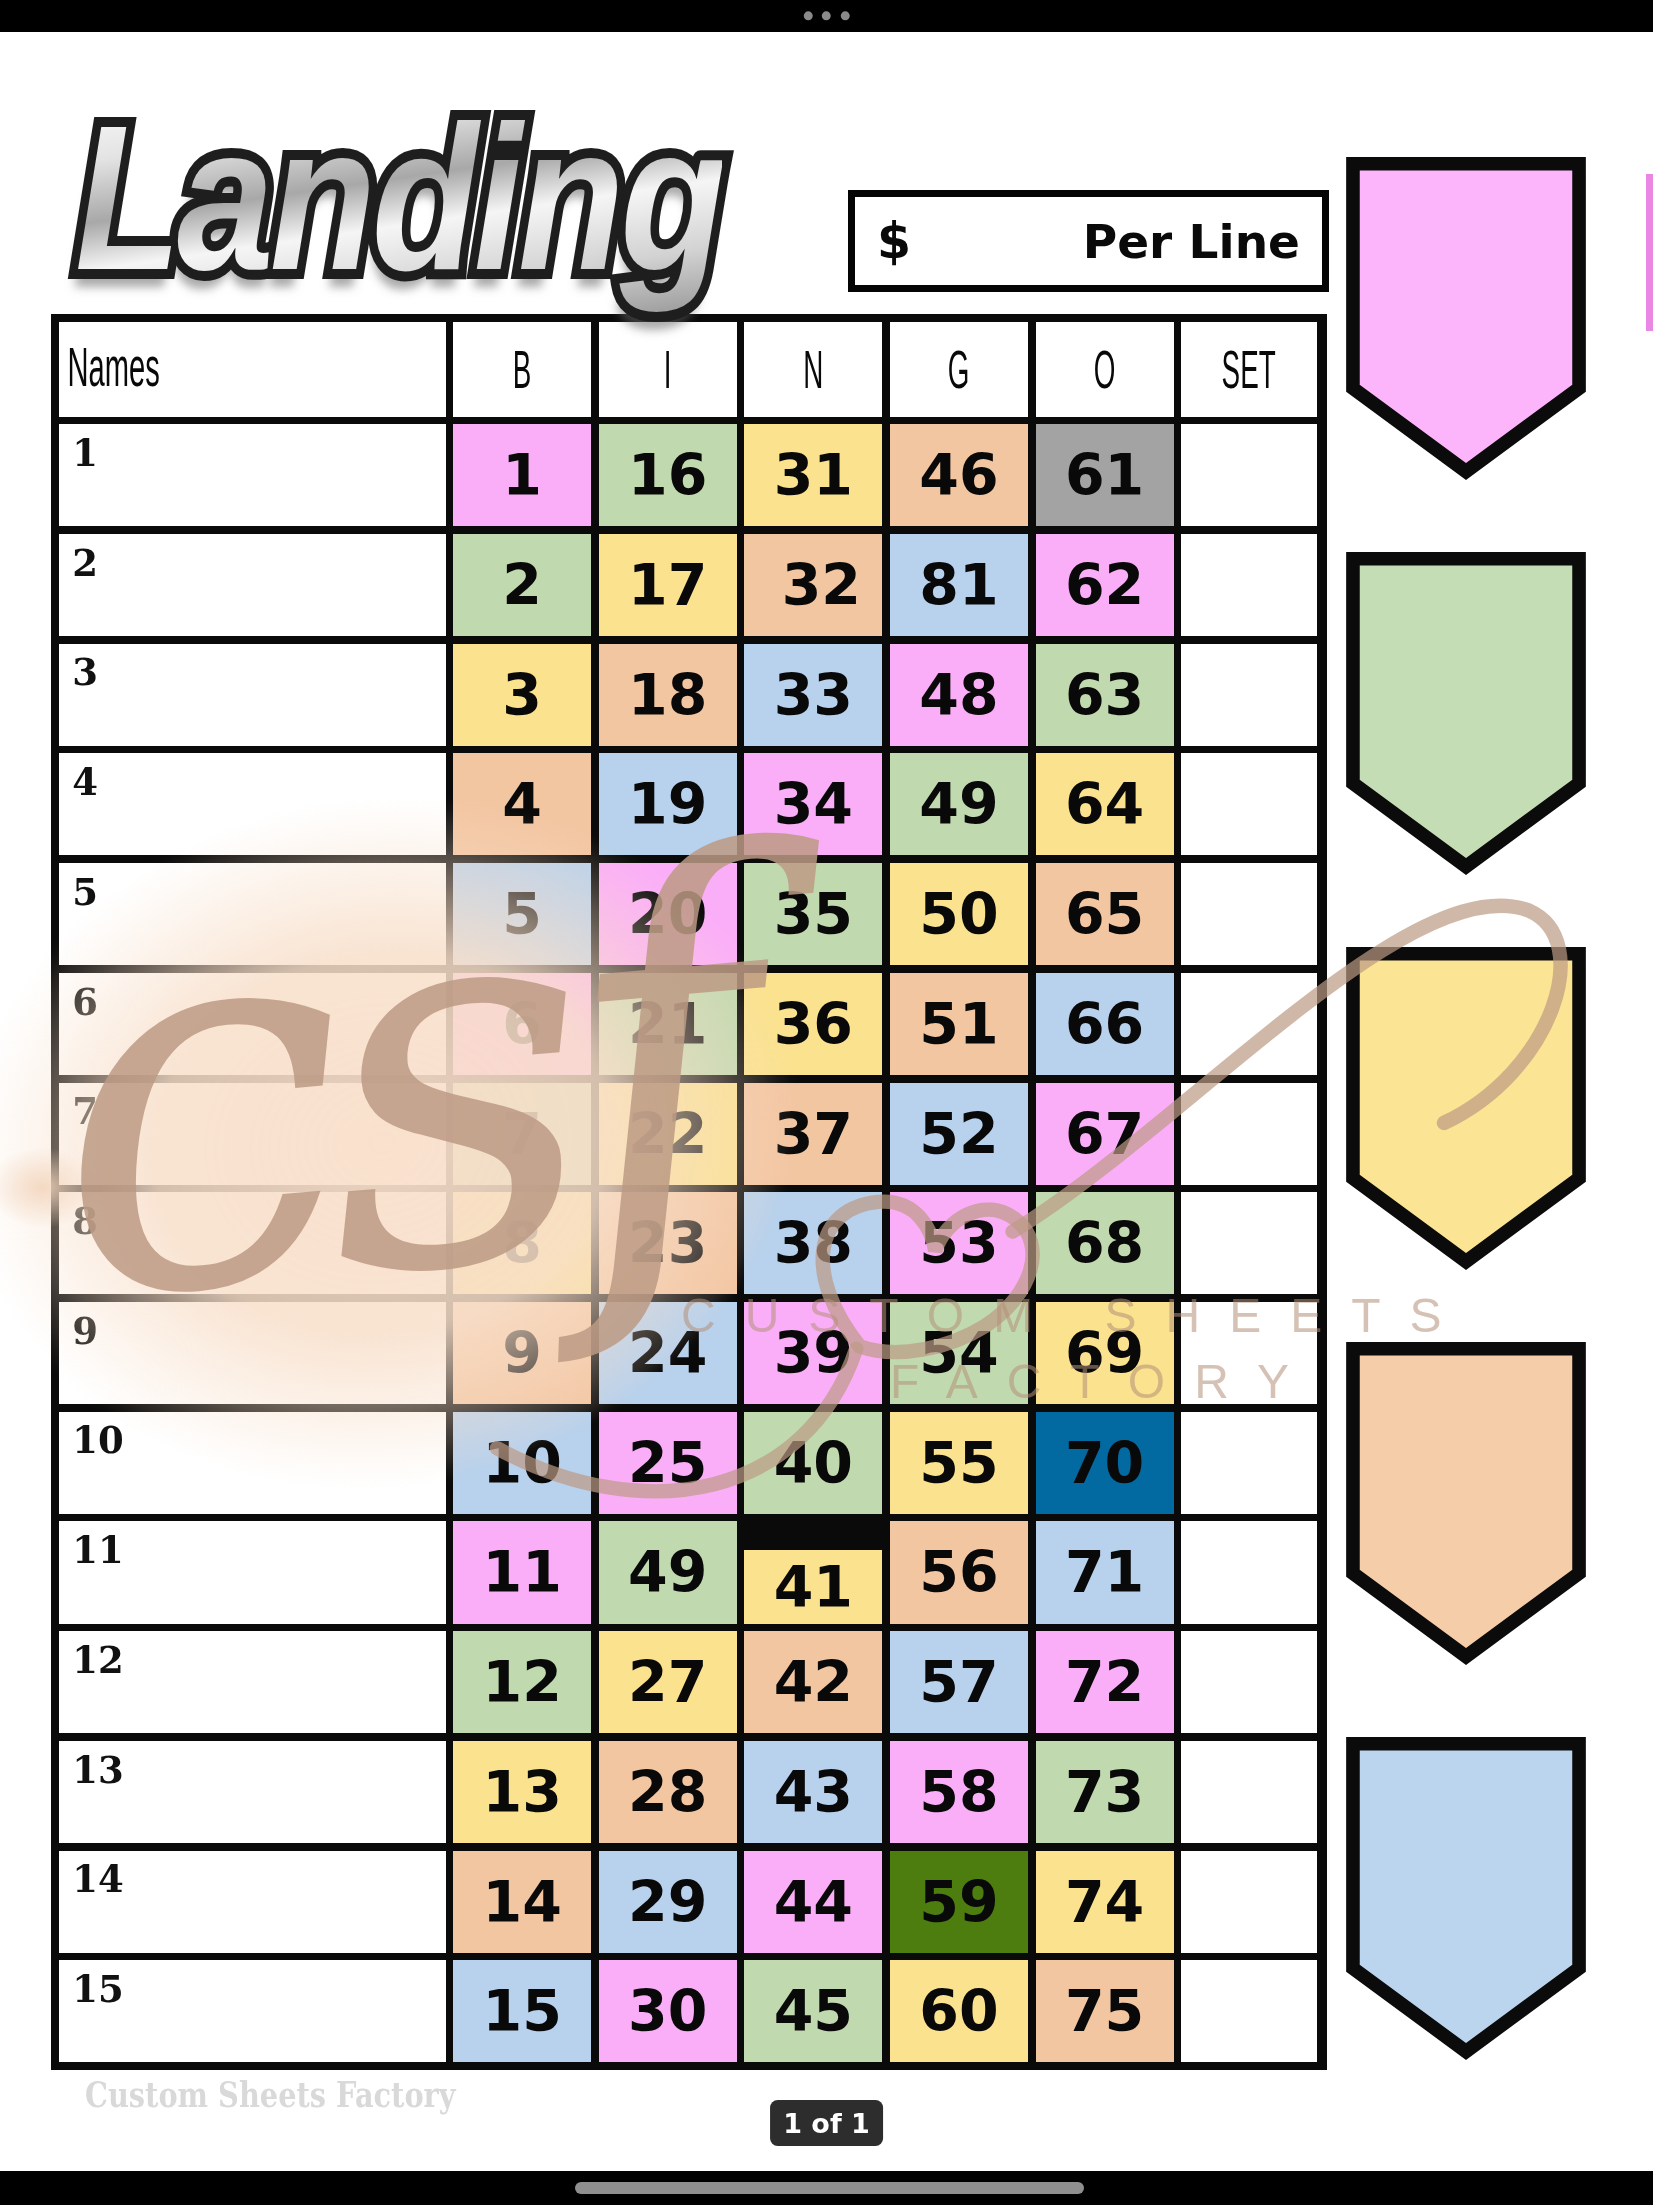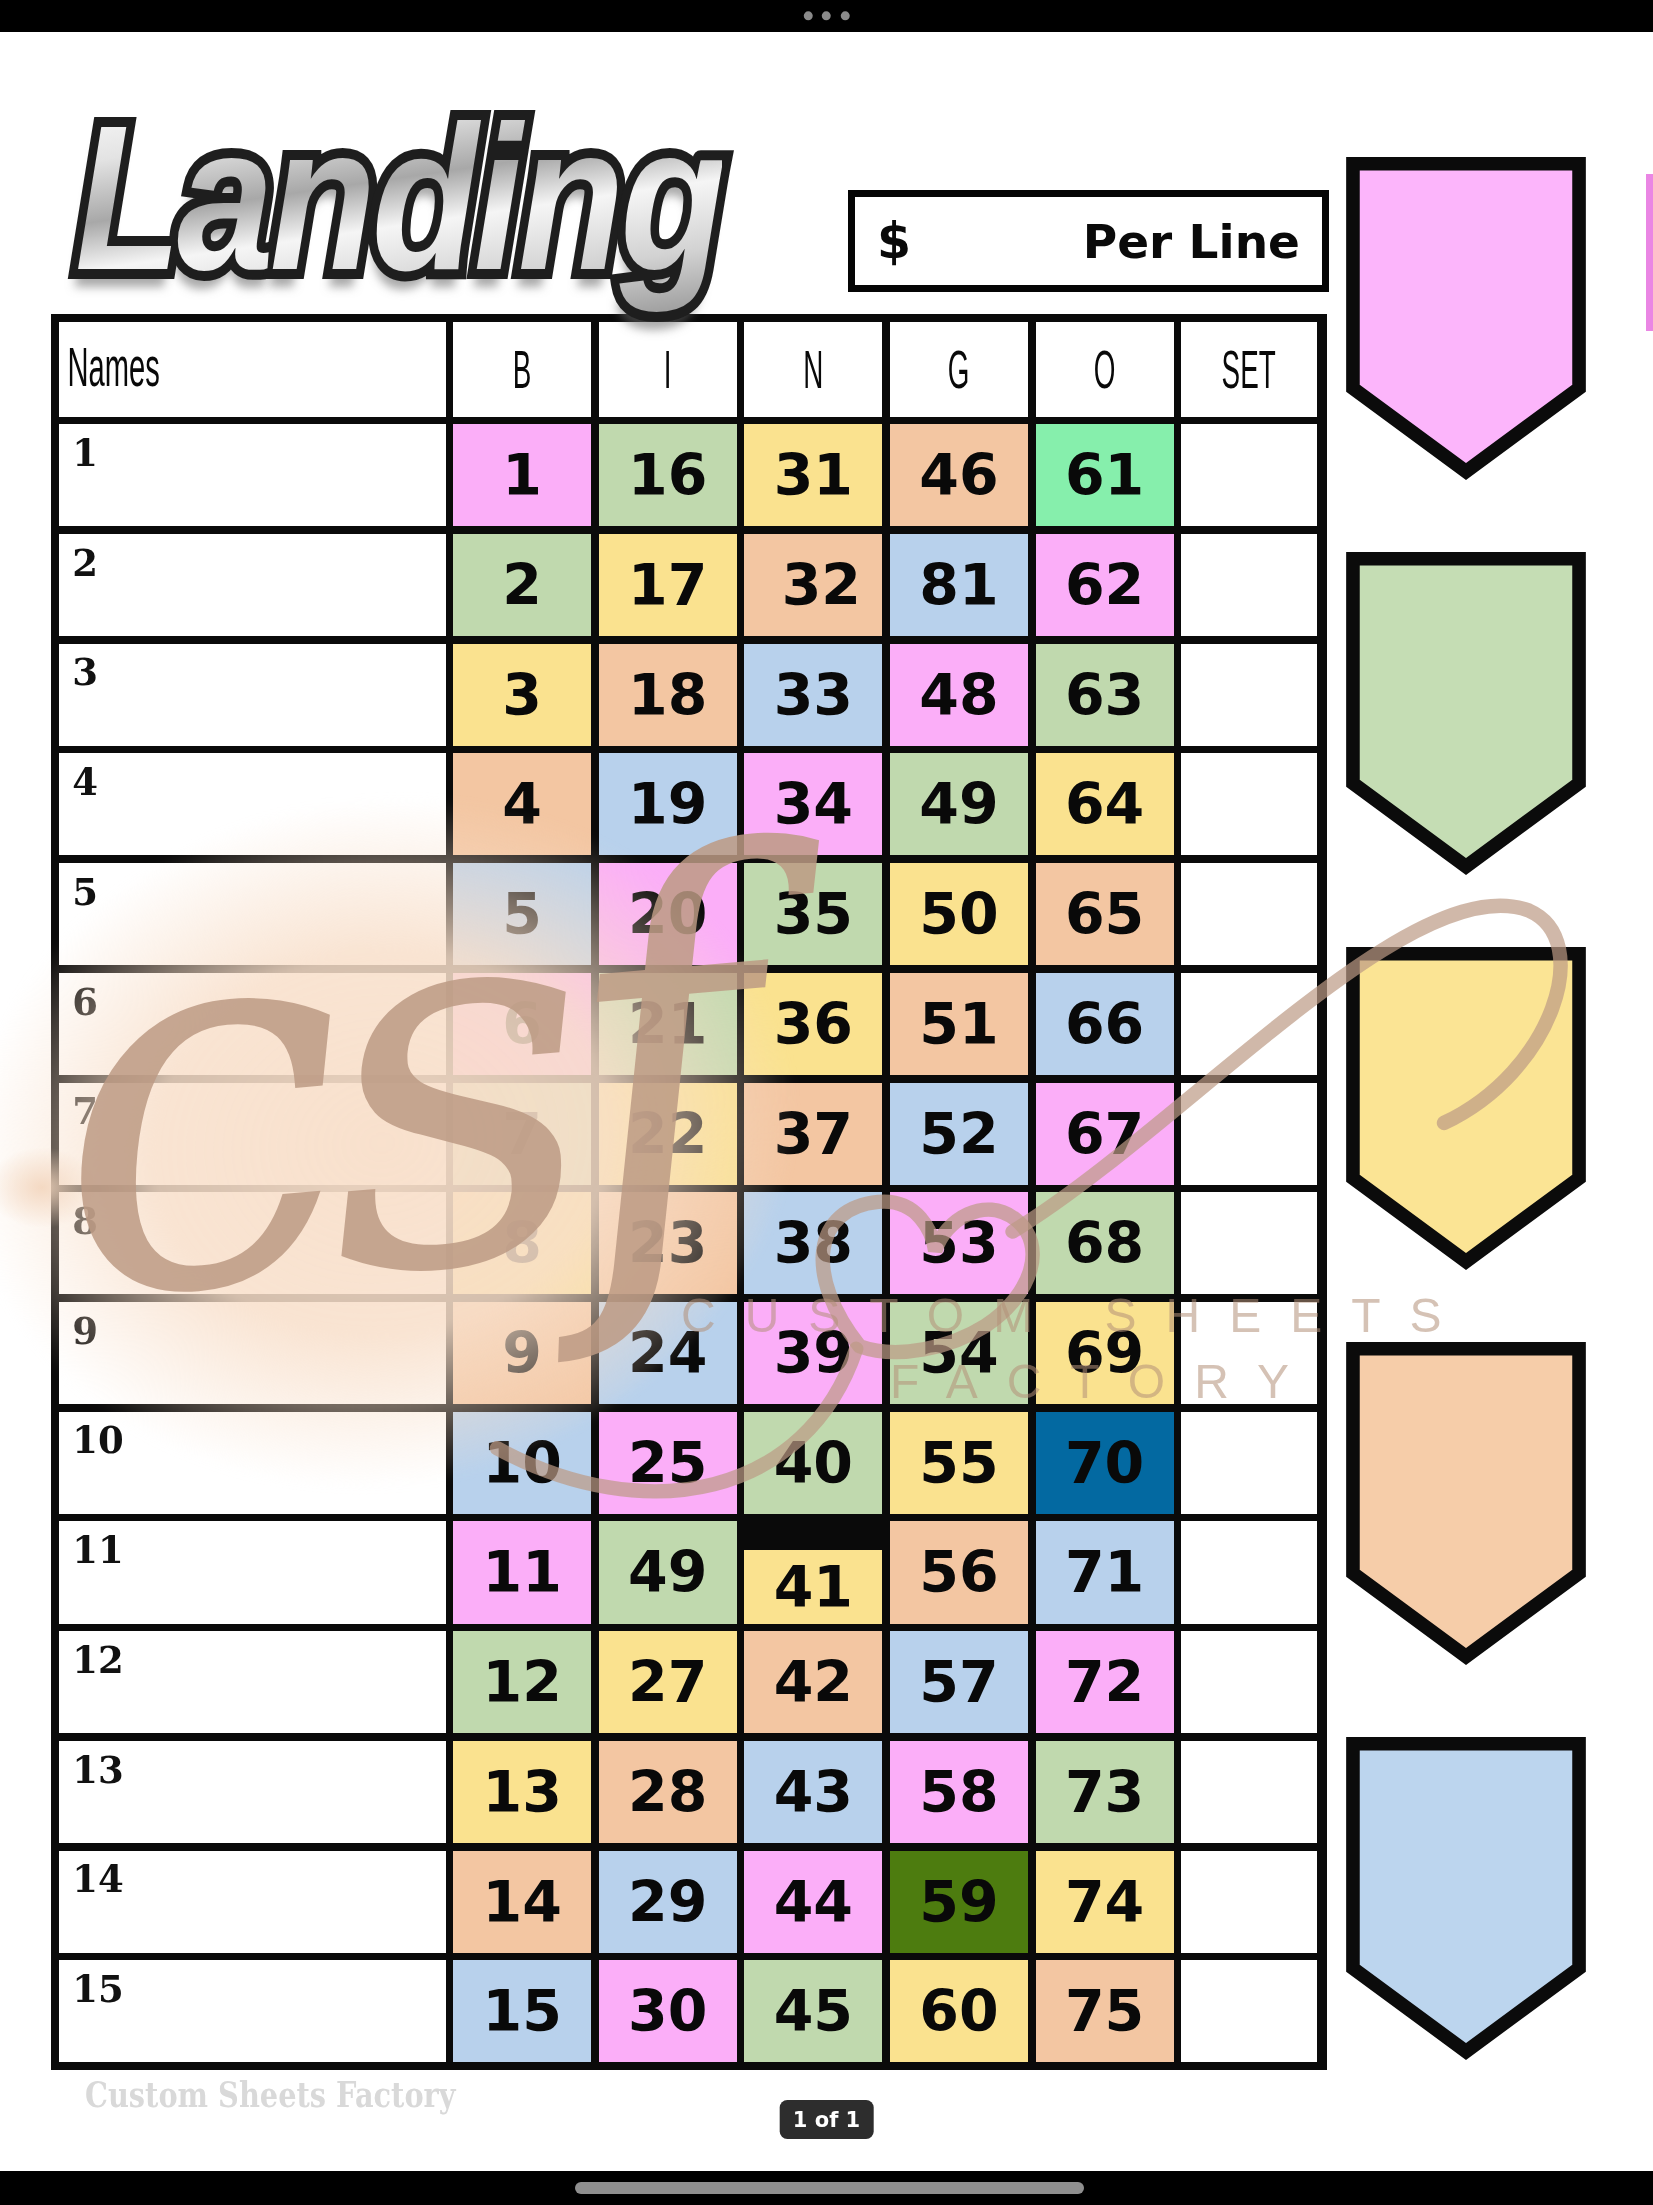--- a/index.html
+++ b/index.html
@@ -64,21 +64,21 @@
   .wm-svg{left:0;top:0;width:1653px;height:2205px;z-index:5;}
   .wm-caps{z-index:5;font-family:"Liberation Sans",sans-serif;font-size:48px;font-weight:400;
        color:rgba(178,143,121,.55);letter-spacing:29px;white-space:nowrap;}
   .wm-caps1{left:681px;top:1288px;}
   .wm-caps2{left:890px;top:1354px;}
   .wm-footer{left:85px;top:2073px;z-index:5;font-family:"DejaVu Serif",serif;font-weight:700;
        font-size:36px;color:#d9d9d9;transform:scaleX(.8);transform-origin:left top;}
 
   
   .pager{position:absolute;left:50%;top:2100px;transform:translateX(-50%);background:#2d2d2d;
-       color:#fff;font-weight:700;font-size:21px;padding:7.6px 13.6px;border-radius:7.6px;z-index:6;}
+       color:#fff;font-weight:700;font-size:27px;padding:7.6px 13.6px;border-radius:7.6px;z-index:6;}
   .bottombar{position:absolute;left:0;top:2171px;width:1653px;height:34px;background:#000;z-index:6;}
   .scroll-handle{position:absolute;left:575px;top:11px;width:509px;height:12px;border-radius:6px;
        background:#8f8f8f;}
   .edge-sliver{position:absolute;left:1646px;top:174px;width:6.8px;height:157px;background:#ea86e4;z-index:2;}
 </style>
 </head>
 <body>
 
 <div class="topbar">
   <div class="dots">
@@ -130,21 +130,21 @@
     </div>
     <div class="cell " style="background: rgb(192, 217, 174);">
       <span class="num">16</span>
     </div>
     <div class="cell " style="background: rgb(250, 226, 143);">
       <span class="num">31</span>
     </div>
     <div class="cell " style="background: rgb(243, 198, 162);">
       <span class="num">46</span>
     </div>
-    <div class="cell " style="background: #86efac;">
+    <div class="cell " style="background: #a3a3a3;">
       <span class="num">61</span>
     </div>
     <div class="cell "></div>
     <div class="cell name-cell">
       <span class="row-num">2</span>
     </div>
     <div class="cell " style="background: rgb(192, 217, 174);">
       <span class="num">2</span>
     </div>
     <div class="cell " style="background: rgb(250, 226, 143);">

